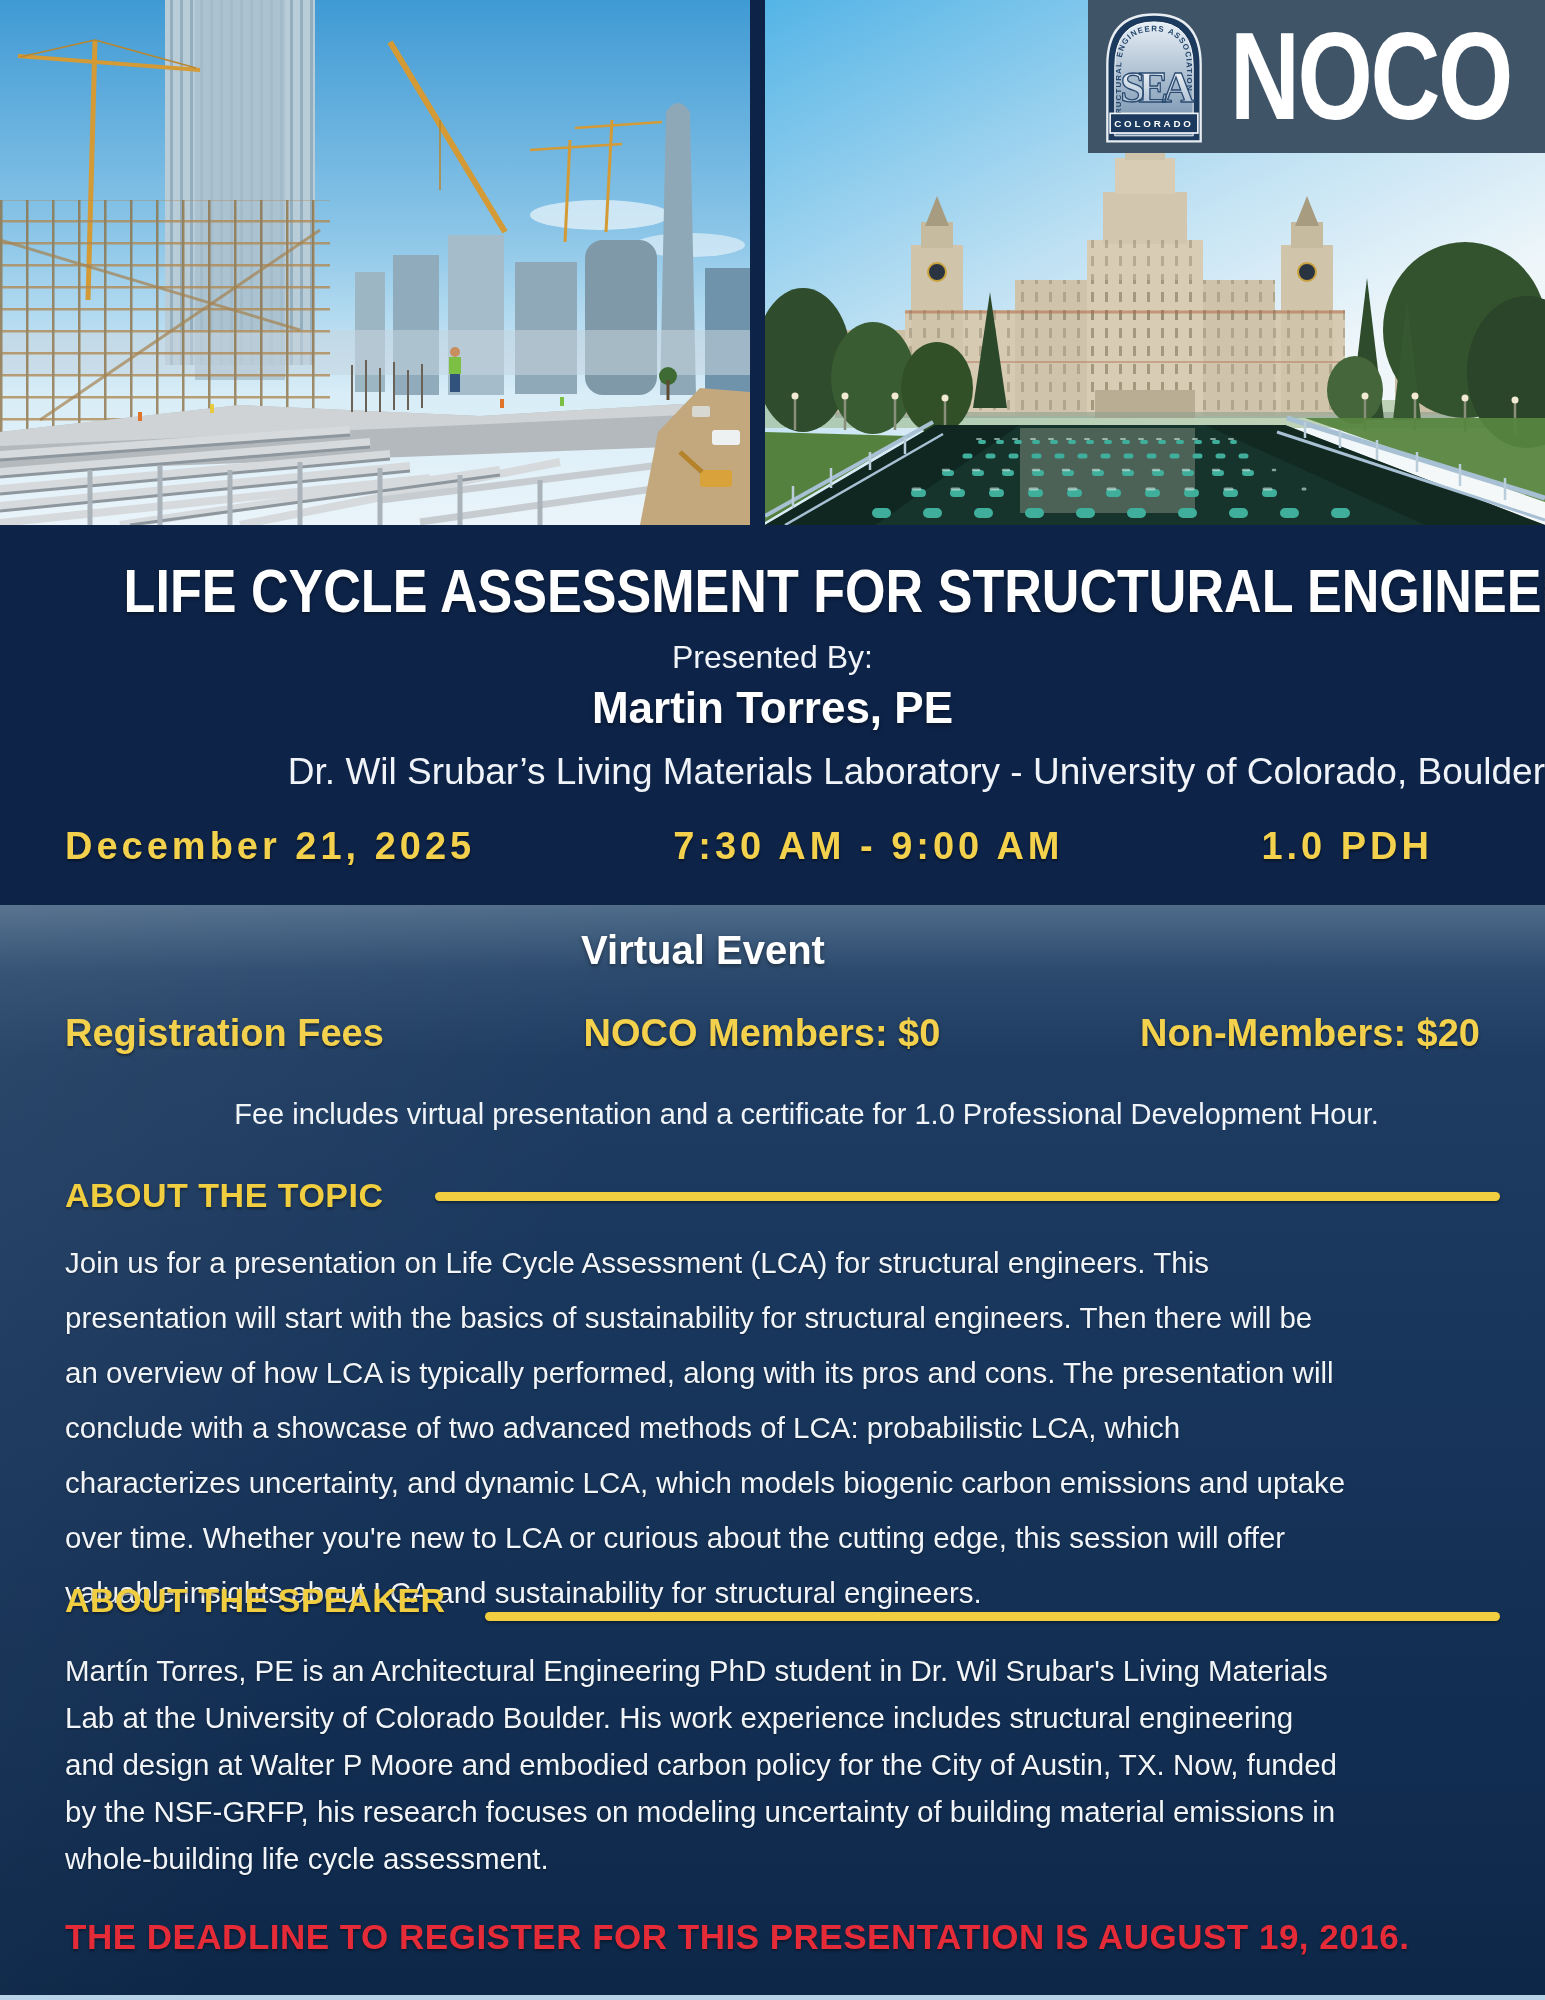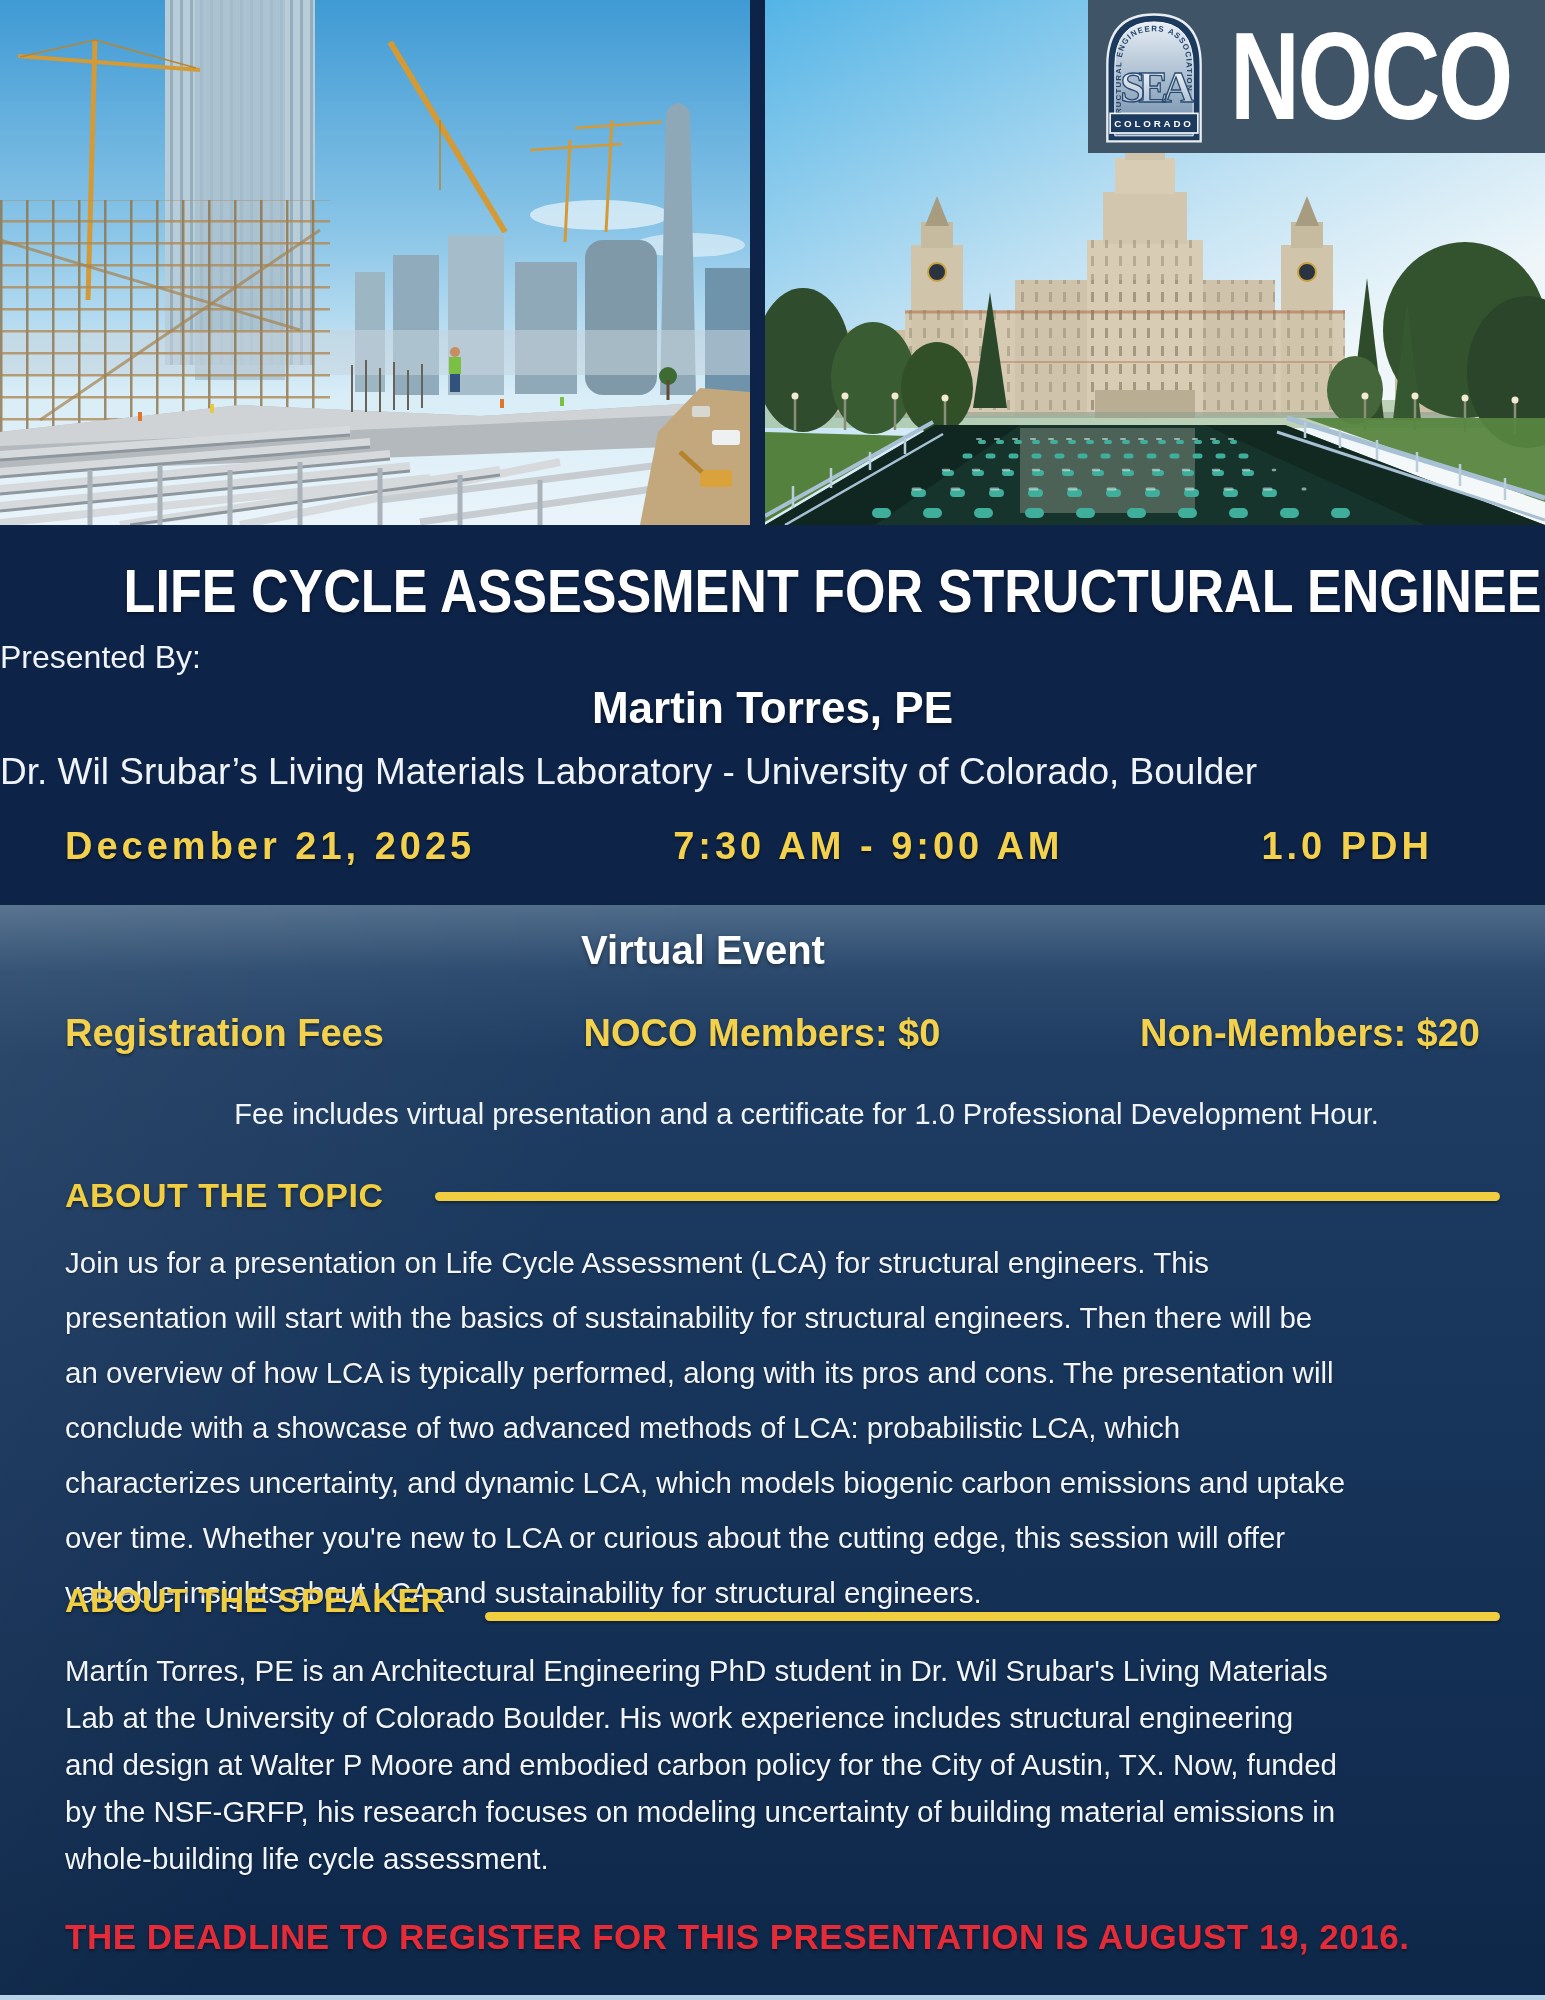--- a/index.html
+++ b/index.html
@@ -25,23 +25,23 @@
     margin-left:20px;white-space:nowrap;
   }
   
   .navy-band{position:absolute;top:525px;left:0;width:1545px;height:380px;background:#0d2348;}
   .title{
     position:absolute;top:30px;left:0;width:1545px;text-align:center;
     color:#ffffff;font-weight:bold;font-size:62px;white-space:nowrap;
     transform:scaleX(0.84);transform-origin:center;
     text-shadow:0 2px 4px rgba(0,0,0,.4);
   }
-  .presented{position:absolute;top:114px;left:0;width:1545px;text-align:left;color:#f0f4f8;font-size:32px;}
+  .presented{position:absolute;top:114px;left:0;width:1545px;text-align:center;color:#f0f4f8;font-size:32px;}
   .speaker-name{position:absolute;top:158px;left:0;width:1545px;text-align:center;color:#ffffff;font-weight:bold;font-size:44px;text-shadow:0 2px 4px rgba(0,0,0,.4);}
-  .affiliation{position:absolute;top:226px;left:0;width:1545px;text-align:left;color:#f0f4f8;font-size:37px;}
+  .affiliation{position:absolute;top:226px;left:0;width:1545px;text-align:right;color:#f0f4f8;font-size:37px;}
   .date-row{
     position:absolute;top:300px;left:65px;right:112px;display:flex;justify-content:space-between;
     color:#f3d14c;font-weight:bold;font-size:38px;letter-spacing:4px;
     text-shadow:0 2px 3px rgba(0,0,0,.45);
   }
   
   .grad{
     position:absolute;top:905px;left:0;width:1545px;height:1095px;
     background:
       linear-gradient(115deg, rgba(255,255,255,0.06) 0%, rgba(255,255,255,0) 35%),

